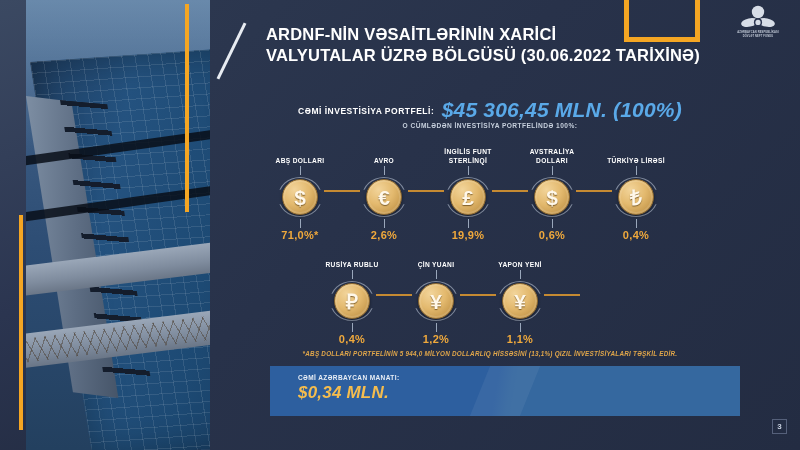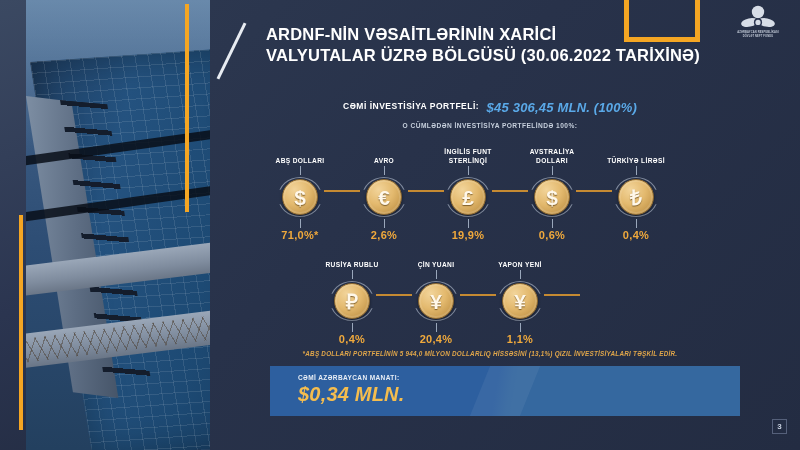--- a/index.html
+++ b/index.html
@@ -121,21 +121,21 @@
 
   .portfolio-line {
     position: absolute; left: 0; top: 98px; width: 560px; text-align: center;
     white-space: nowrap;
   }
   .pl-label {
     font-size: 8.5px; font-weight: 700; color: #ffffff; letter-spacing: .5px;
     text-transform: uppercase; vertical-align: 3px;
   }
   .pl-value {
-    font-size: 13px; font-weight: 700; font-style: italic; color: #5aa9e8;
+    font-size: 21px; font-weight: 700; font-style: italic; color: #5aa9e8;
     letter-spacing: .2px; margin-left: 3px;
   }
   .pl-sub {
     position: absolute; left: 0; top: 122px; width: 560px; text-align: center;
     font-size: 6.6px; font-weight: 700; letter-spacing: .45px;
     color: #c6cfdc; text-transform: uppercase;
   }
 
   
   .row { position: absolute; display: flex; align-items: flex-start; }
@@ -195,21 +195,21 @@
     background: rgba(255,255,255,.06); transform: skewX(-22deg);
   }
   .sum-cell { position: absolute; top: 8px; }
   .sum-cell.left  { left: 28px; }
   .sum-cell.right { left: 262px; }
   .sum-label {
     font-size: 6.5px; font-weight: 700; color: #e8eef6; letter-spacing: .4px;
     text-transform: uppercase;
   }
   .sum-value {
-    font-size: 20px; font-weight: 700; font-style: italic; color: #f5bd4e;
+    font-size: 17px; font-weight: 700; font-style: italic; color: #f5bd4e;
     letter-spacing: .2px; margin-top: 2px;
   }
 
   
   .page-num {
     position: absolute; left: 772px; top: 419px; width: 15px; height: 15px;
     border: 1px solid #55607a; color: #c9d2e0; font-size: 8px; font-weight: 700;
     display: flex; align-items: center; justify-content: center;
   }
 </style>
@@ -349,21 +349,21 @@
         <div class="cell">
           <div class="cell-label">ÇİN YUANI</div>
           <div class="tick-up"></div>
           <div class="coin-holder">
             <div class="arc"></div>
             <div class="coin">
               <span>¥</span>
             </div>
           </div>
           <div class="tick-dn"></div>
-          <div class="pct">20,4%</div>
+          <div class="pct">1,2%</div>
           <div class="connector" style="left: 66px;"></div>
         </div>
         <div class="cell">
           <div class="cell-label">YAPON YENİ</div>
           <div class="tick-up"></div>
           <div class="coin-holder">
             <div class="arc"></div>
             <div class="coin">
               <span>¥</span>
             </div>

